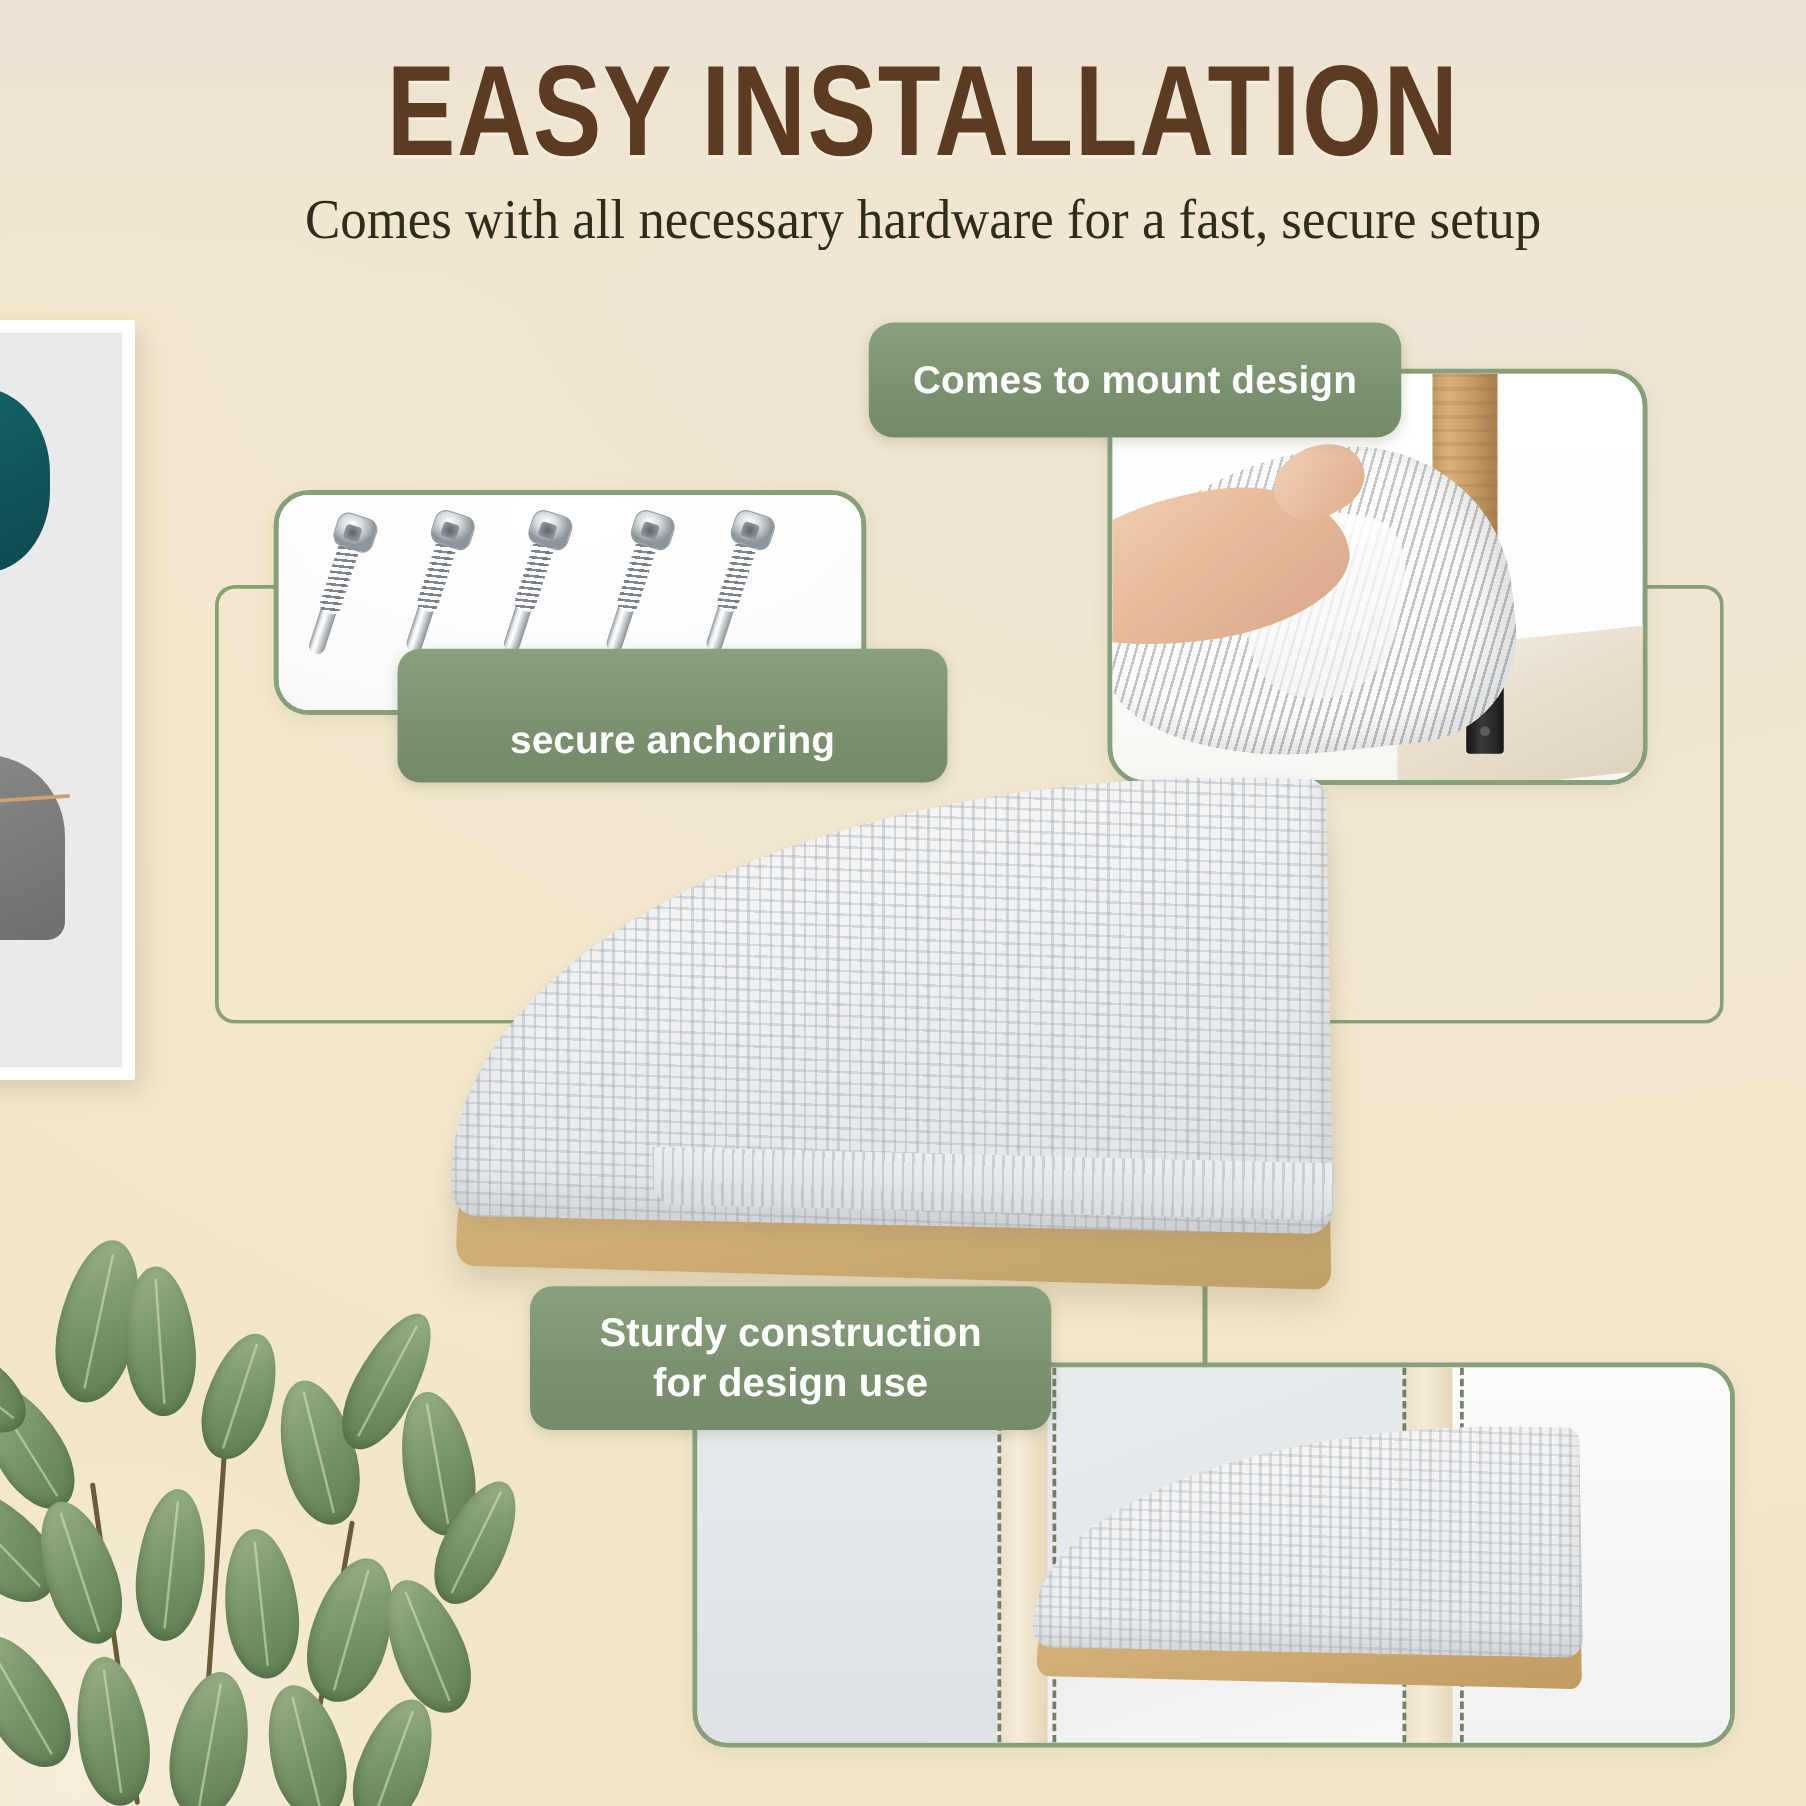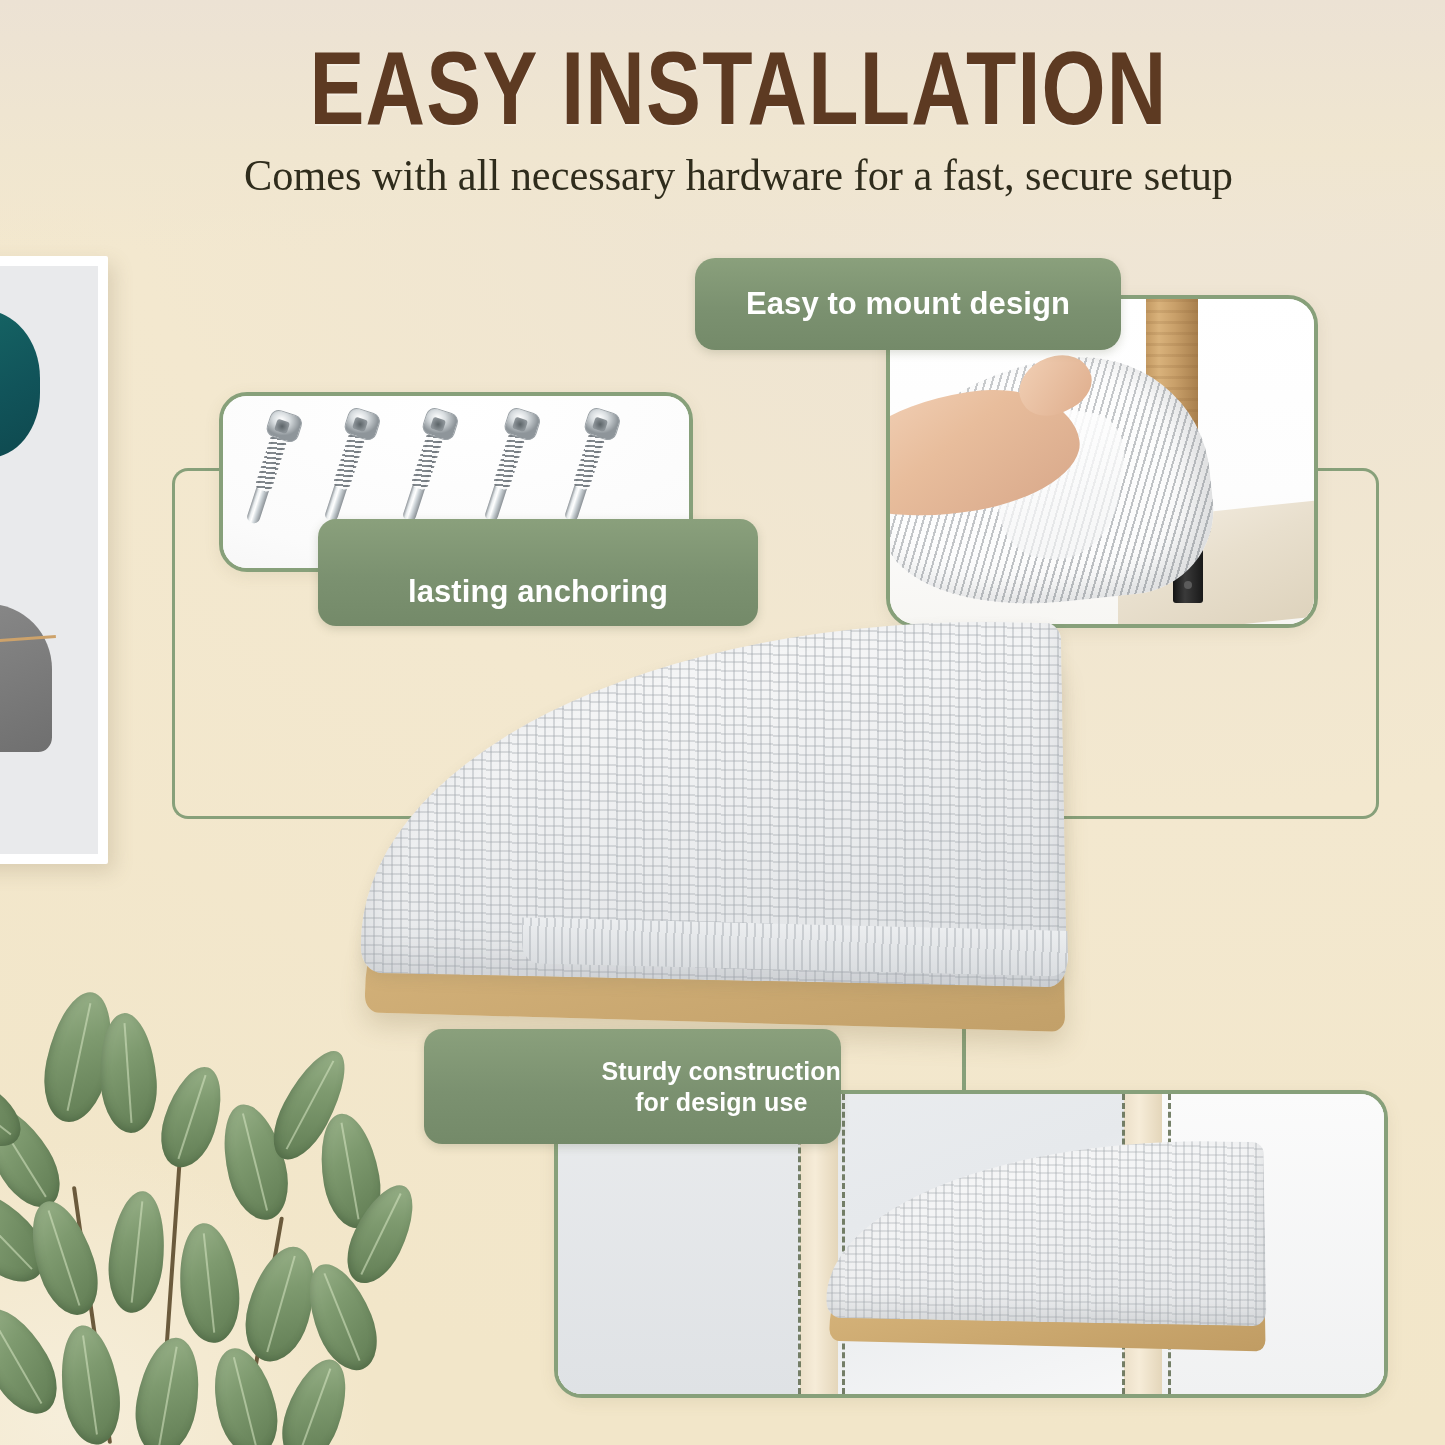--- a/index.html
+++ b/index.html
@@ -220,21 +220,21 @@
     color:#ffffff;
     font-weight:700;
     text-align:center;
     display:flex;align-items:center;justify-content:center;
     box-shadow:0 3px 10px rgba(90,100,70,.22);
     line-height:1.22;
     letter-spacing:.1px;
   }
   .pill-mount{left:695px;top:258px;width:426px;height:92px;font-size:31px;border-radius:20px;}
   .pill-screws{left:318px;top:519px;width:440px;height:107px;font-size:31px;border-radius:18px;}
-  .pill-sturdy{left:424px;top:1029px;width:417px;height:115px;font-size:25px;border-radius:18px;justify-content:flex-end;}
+  .pill-sturdy{left:424px;top:1029px;width:417px;height:115px;font-size:32px;border-radius:18px;}
 
   
   .art-frame{
     position:absolute;left:-44px;top:256px;width:152px;height:608px;
     background:#ffffff;border-radius:2px;
     box-shadow:6px 8px 20px rgba(120,105,75,.20);
     padding:10px;box-sizing:border-box;
   }
   .art-inner{position:absolute;left:10px;top:10px;right:10px;bottom:10px;background:#e9eaec;overflow:hidden;}
   .art-teal{
@@ -382,27 +382,27 @@
     <div class="leaf" style="left:18px;top:318px;width:58px;height:116px;transform:rotate(-30deg);"></div>
     <div class="leaf" style="left:92px;top:340px;width:56px;height:120px;transform:rotate(-8deg);"></div>
     <div class="leaf" style="left:168px;top:352px;width:60px;height:118px;transform:rotate(10deg);"></div>
     <div class="leaf" style="left:246px;top:362px;width:58px;height:110px;transform:rotate(-14deg);"></div>
     <div class="leaf" style="left:318px;top:372px;width:54px;height:108px;transform:rotate(20deg);"></div>
     <div class="leaf" style="left:-18px;top:72px;width:50px;height:102px;transform:rotate(-52deg);"></div>
     <div class="leaf" style="left:386px;top:196px;width:50px;height:106px;transform:rotate(26deg);"></div>
   </div>
 
   <div class="pill pill-mount">
-    <span>Easy to mount design</span>
+    <span>Comes to mount design</span>
   </div>
 
   <div class="pill pill-screws">
     <span>
       <br>
-      <span>lasting anchoring</span>
+      <span>secure anchoring</span>
     </span>
   </div>
 
   <div class="pill pill-sturdy">
     <span>
       <span>Sturdy construction</span><br>
       <span>for design use</span>
     </span>
   </div>
 

